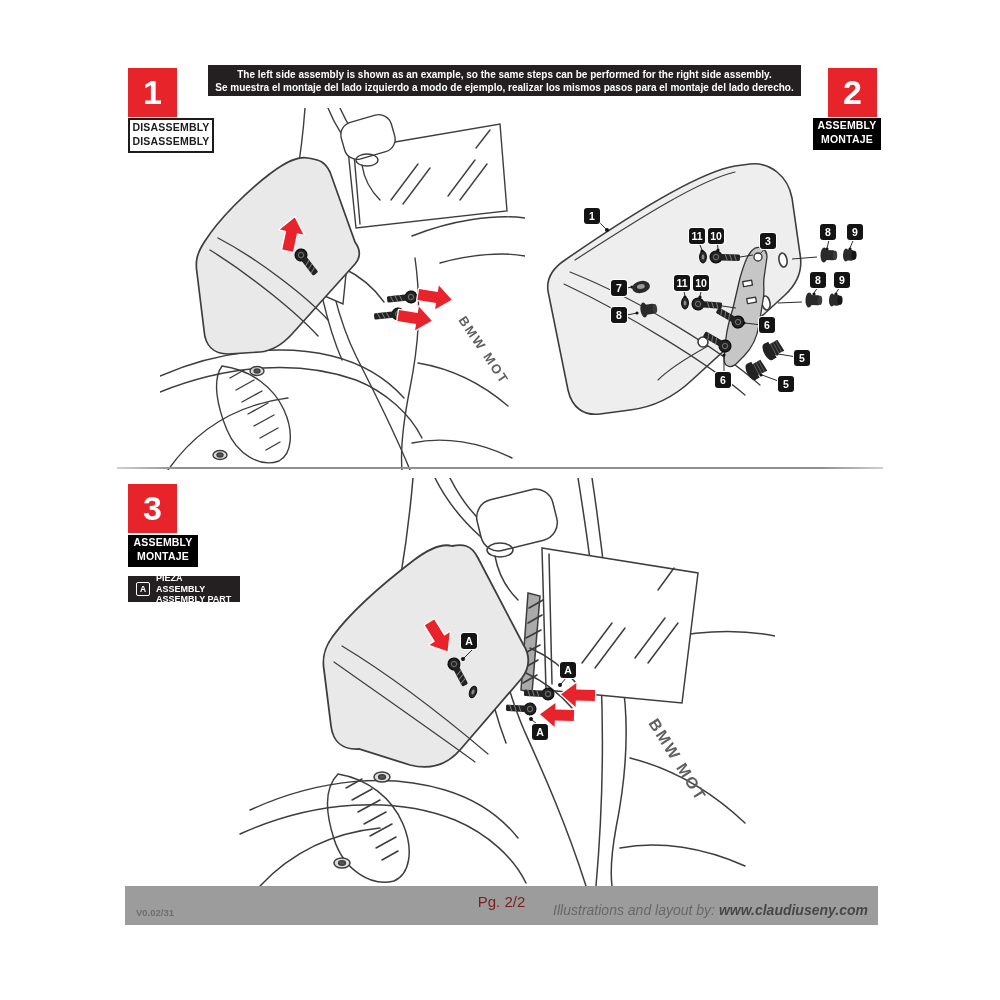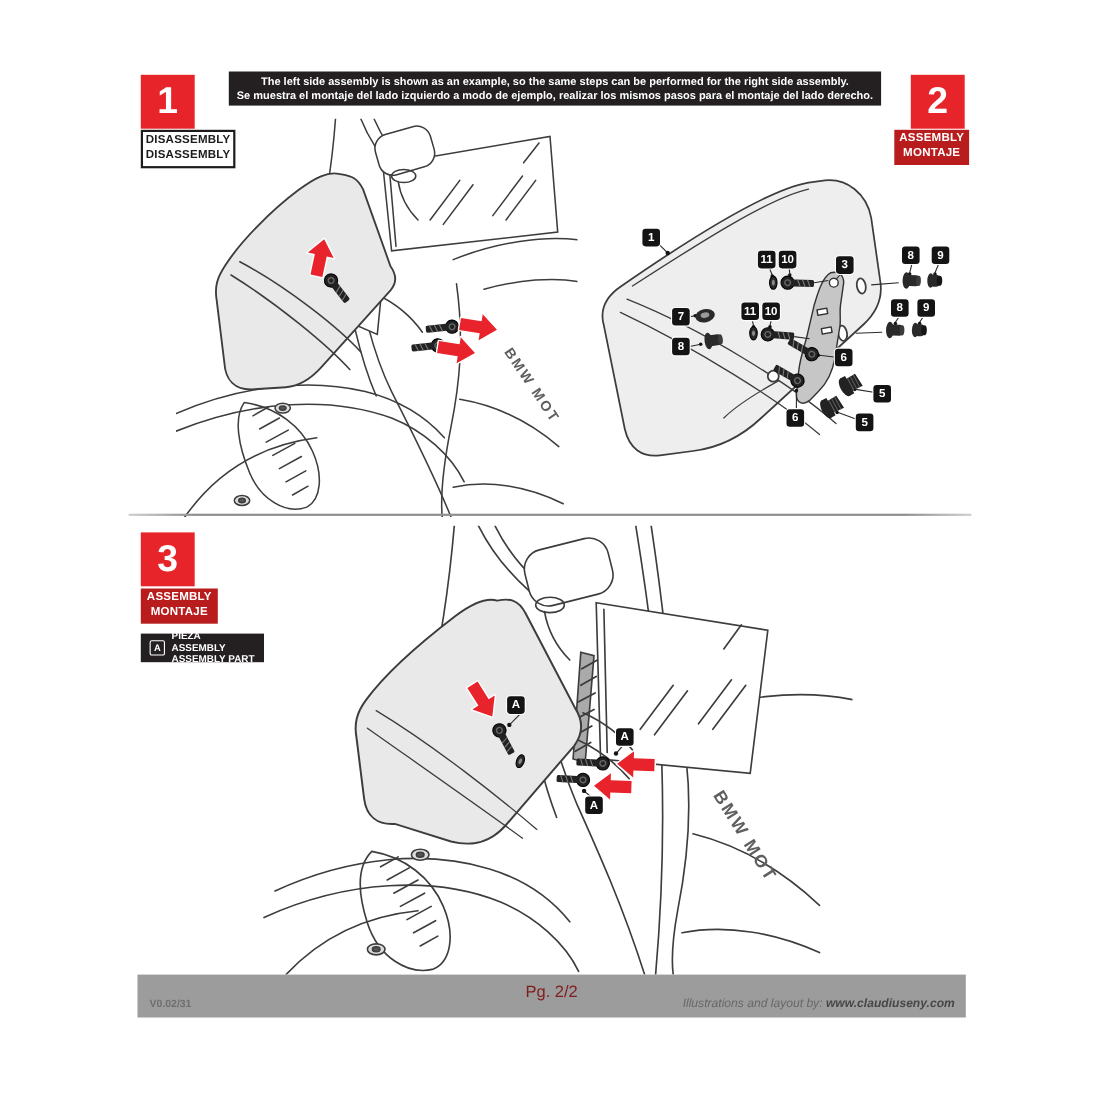--- a/index.html
+++ b/index.html
@@ -8,21 +8,21 @@
   .abs{position:absolute;}
 
   
   .stepnum{width:49px;height:49px;background:#e8242b;color:#ffffff;display:flex;
            align-items:center;justify-content:center;font-size:34px;font-weight:bold;}
 
   
   .steplabel{font-weight:bold;font-size:10.5px;line-height:14px;text-align:center;
              letter-spacing:.2px;display:flex;flex-direction:column;justify-content:flex-start;}
   .steplabel.light{background:#ffffff;border:2px solid #1d1b1c;color:#1d1b1c;}
-  .steplabel.dark{background:#b91c1c;color:#ffffff;}
+  .steplabel.dark{background:#000000;color:#ffffff;}
 
   
   .banner{background:#242021;color:#ffffff;font-size:10px;font-weight:bold;
           text-align:center;line-height:13px;display:flex;flex-direction:column;
           justify-content:center;white-space:nowrap;}
 
   
   .origpart{background:#242021;color:#ffffff;display:flex;align-items:center;gap:6px;
             padding:0 8px;font-size:9px;font-weight:bold;line-height:10.5px;}
   .origpart .aicon{width:12px;height:12px;border:1.5px solid #ffffff;border-radius:2px;
@@ -33,21 +33,21 @@
            font-size:10.5px;font-weight:bold;display:flex;align-items:center;justify-content:center;
            border-radius:3px;box-shadow:0 0 0 1px #ffffff;z-index:5;}
 
   
   .divider{height:2px;background:linear-gradient(90deg,#cfcfcf,#8f8f8f 8%,#8f8f8f 92%,#cfcfcf);}
 
   
   .footer{background:#9c9c9c;}
   .footer .version{position:absolute;left:11px;bottom:7px;font-size:9.5px;font-weight:bold;color:#6e6e6e;}
   .footer .pagenum{position:absolute;left:0;right:0;top:7px;text-align:center;font-size:15px;color:#7f1d1d;}
-  .footer .credits{position:absolute;right:10px;bottom:7px;font-size:11px;font-style:italic;color:#686868;}
+  .footer .credits{position:absolute;right:10px;bottom:7px;font-size:14px;font-style:italic;color:#686868;}
   .footer .credits b{color:#474747;}
 
   .diagram{position:absolute;}
   svg{display:block;}
   .arrow{fill:#e8232b;stroke:#ffffff;stroke-width:2.6;paint-order:stroke;stroke-linejoin:round;}
   text.brand{font-family:"Liberation Sans",sans-serif;font-weight:bold;fill:#5f5f5f;letter-spacing:2px;}
 </style>
 </head>
 <body>
 

